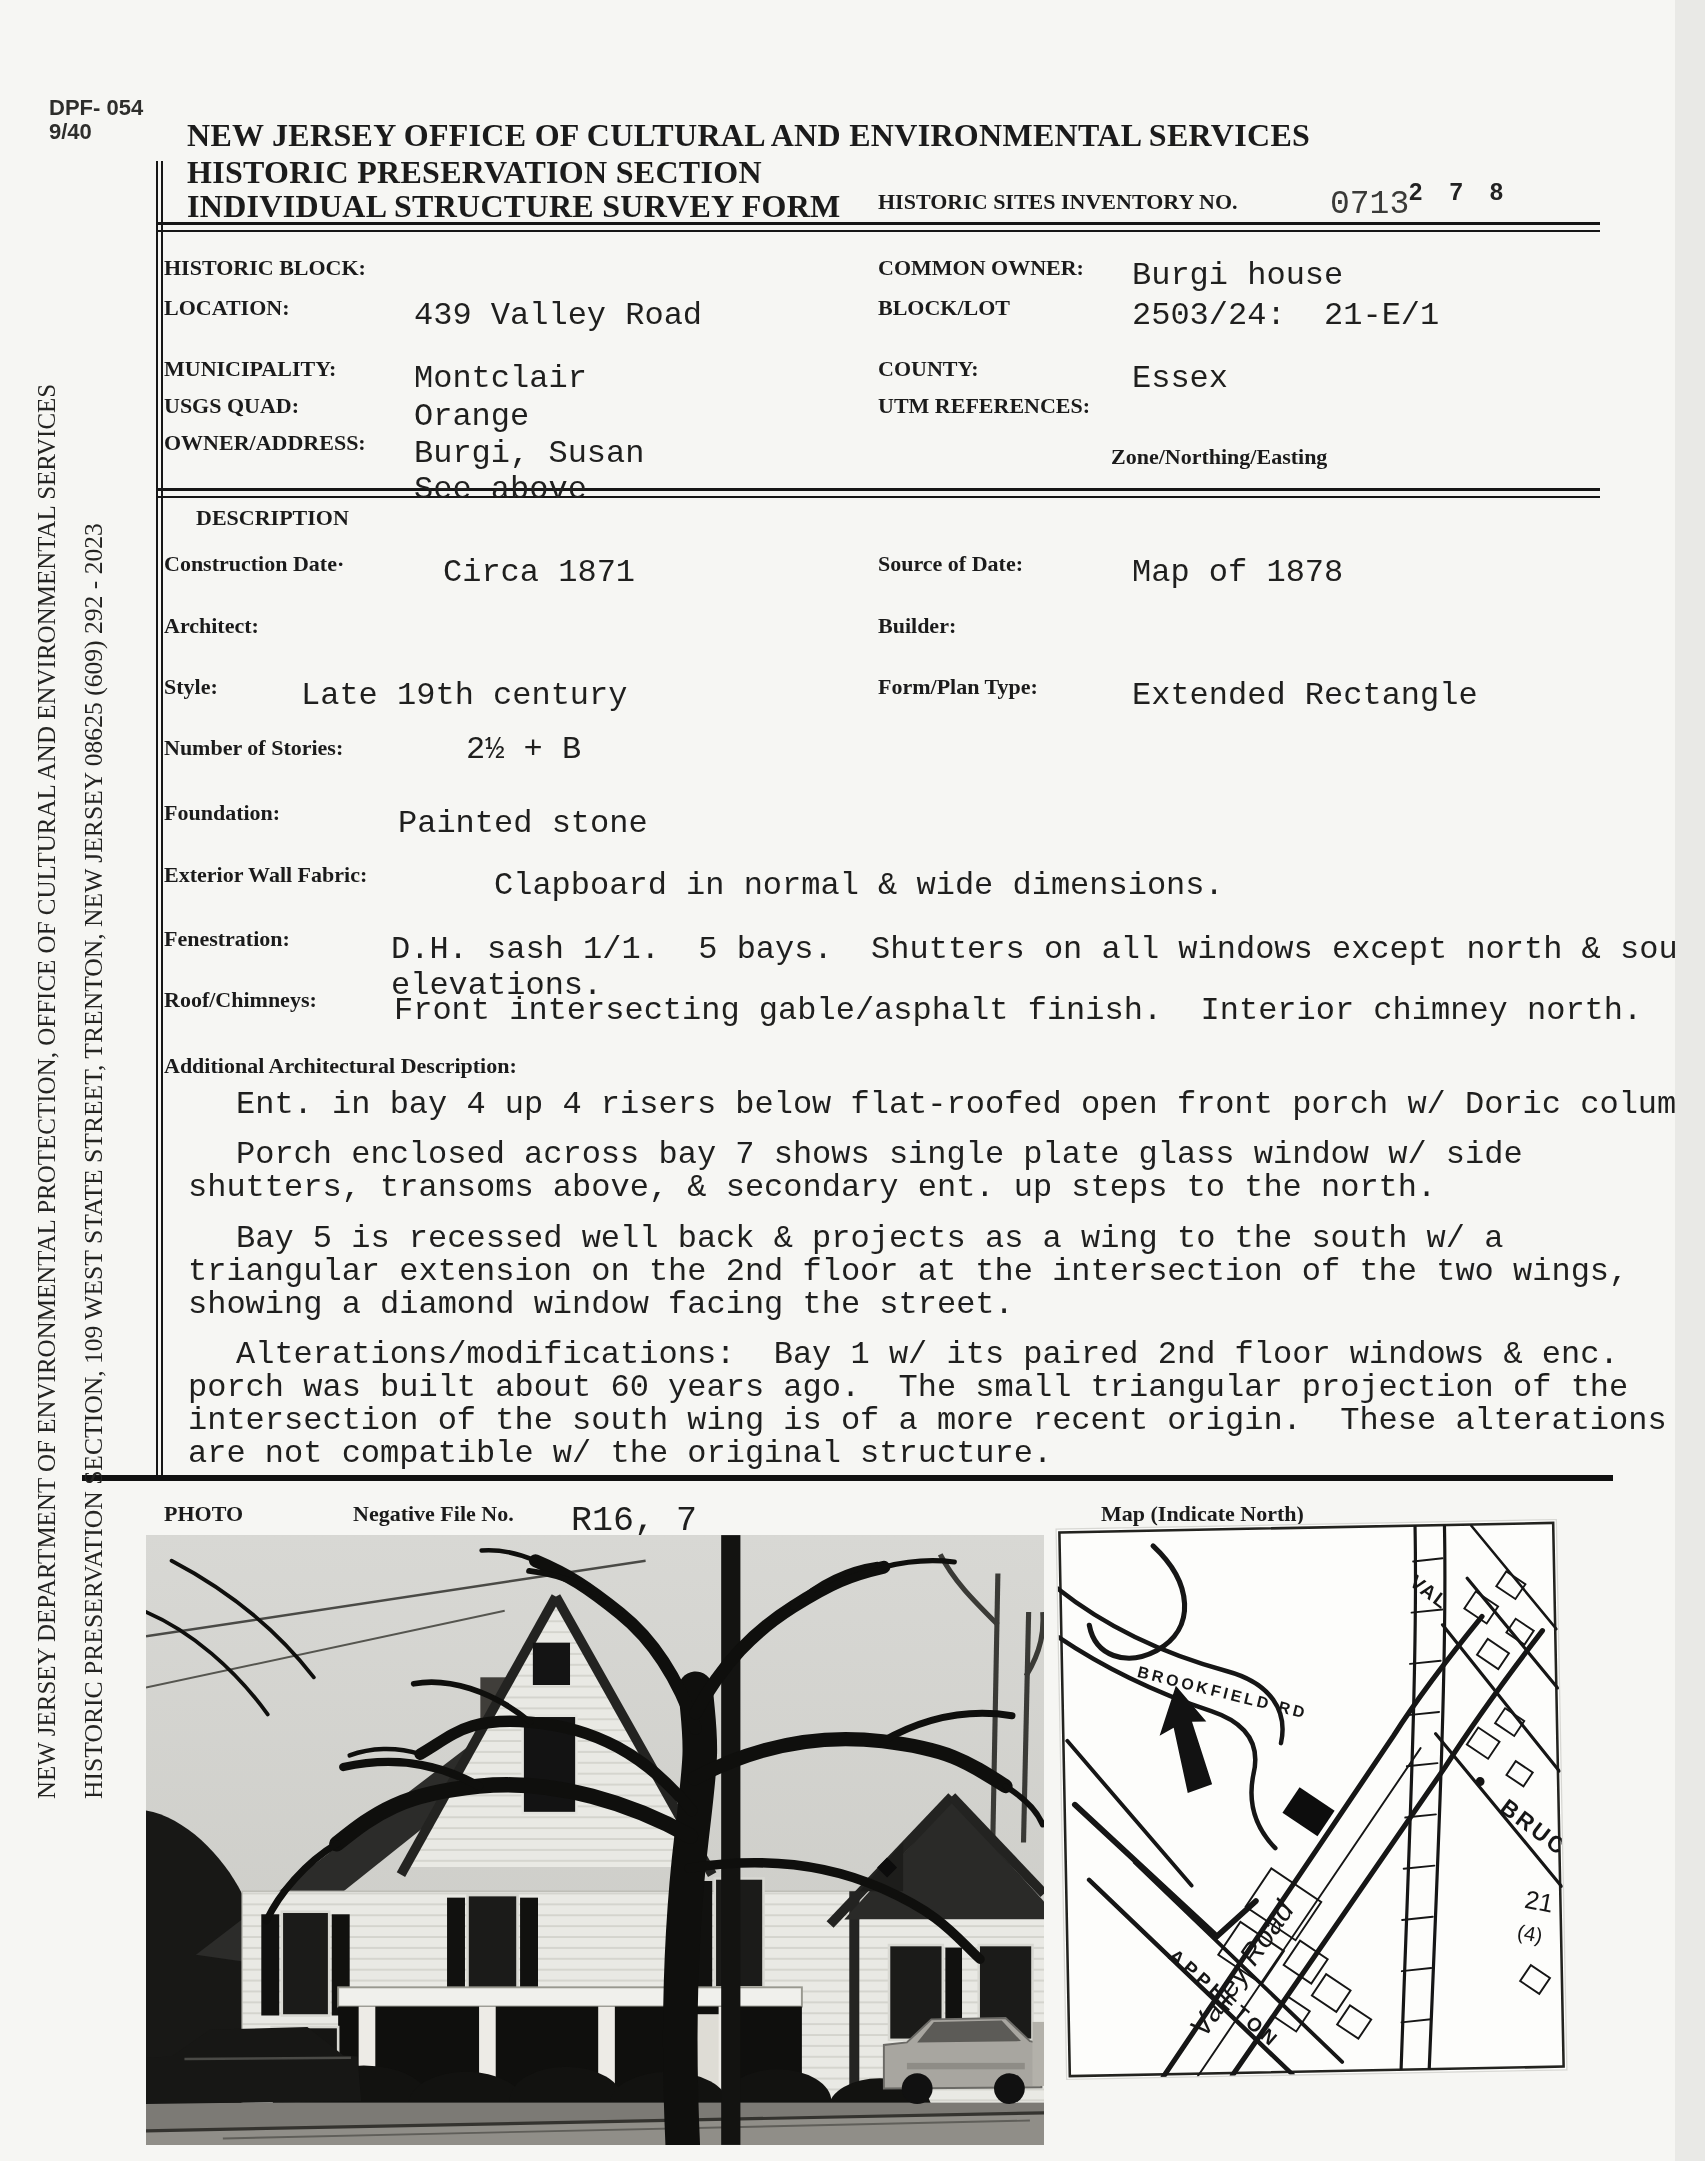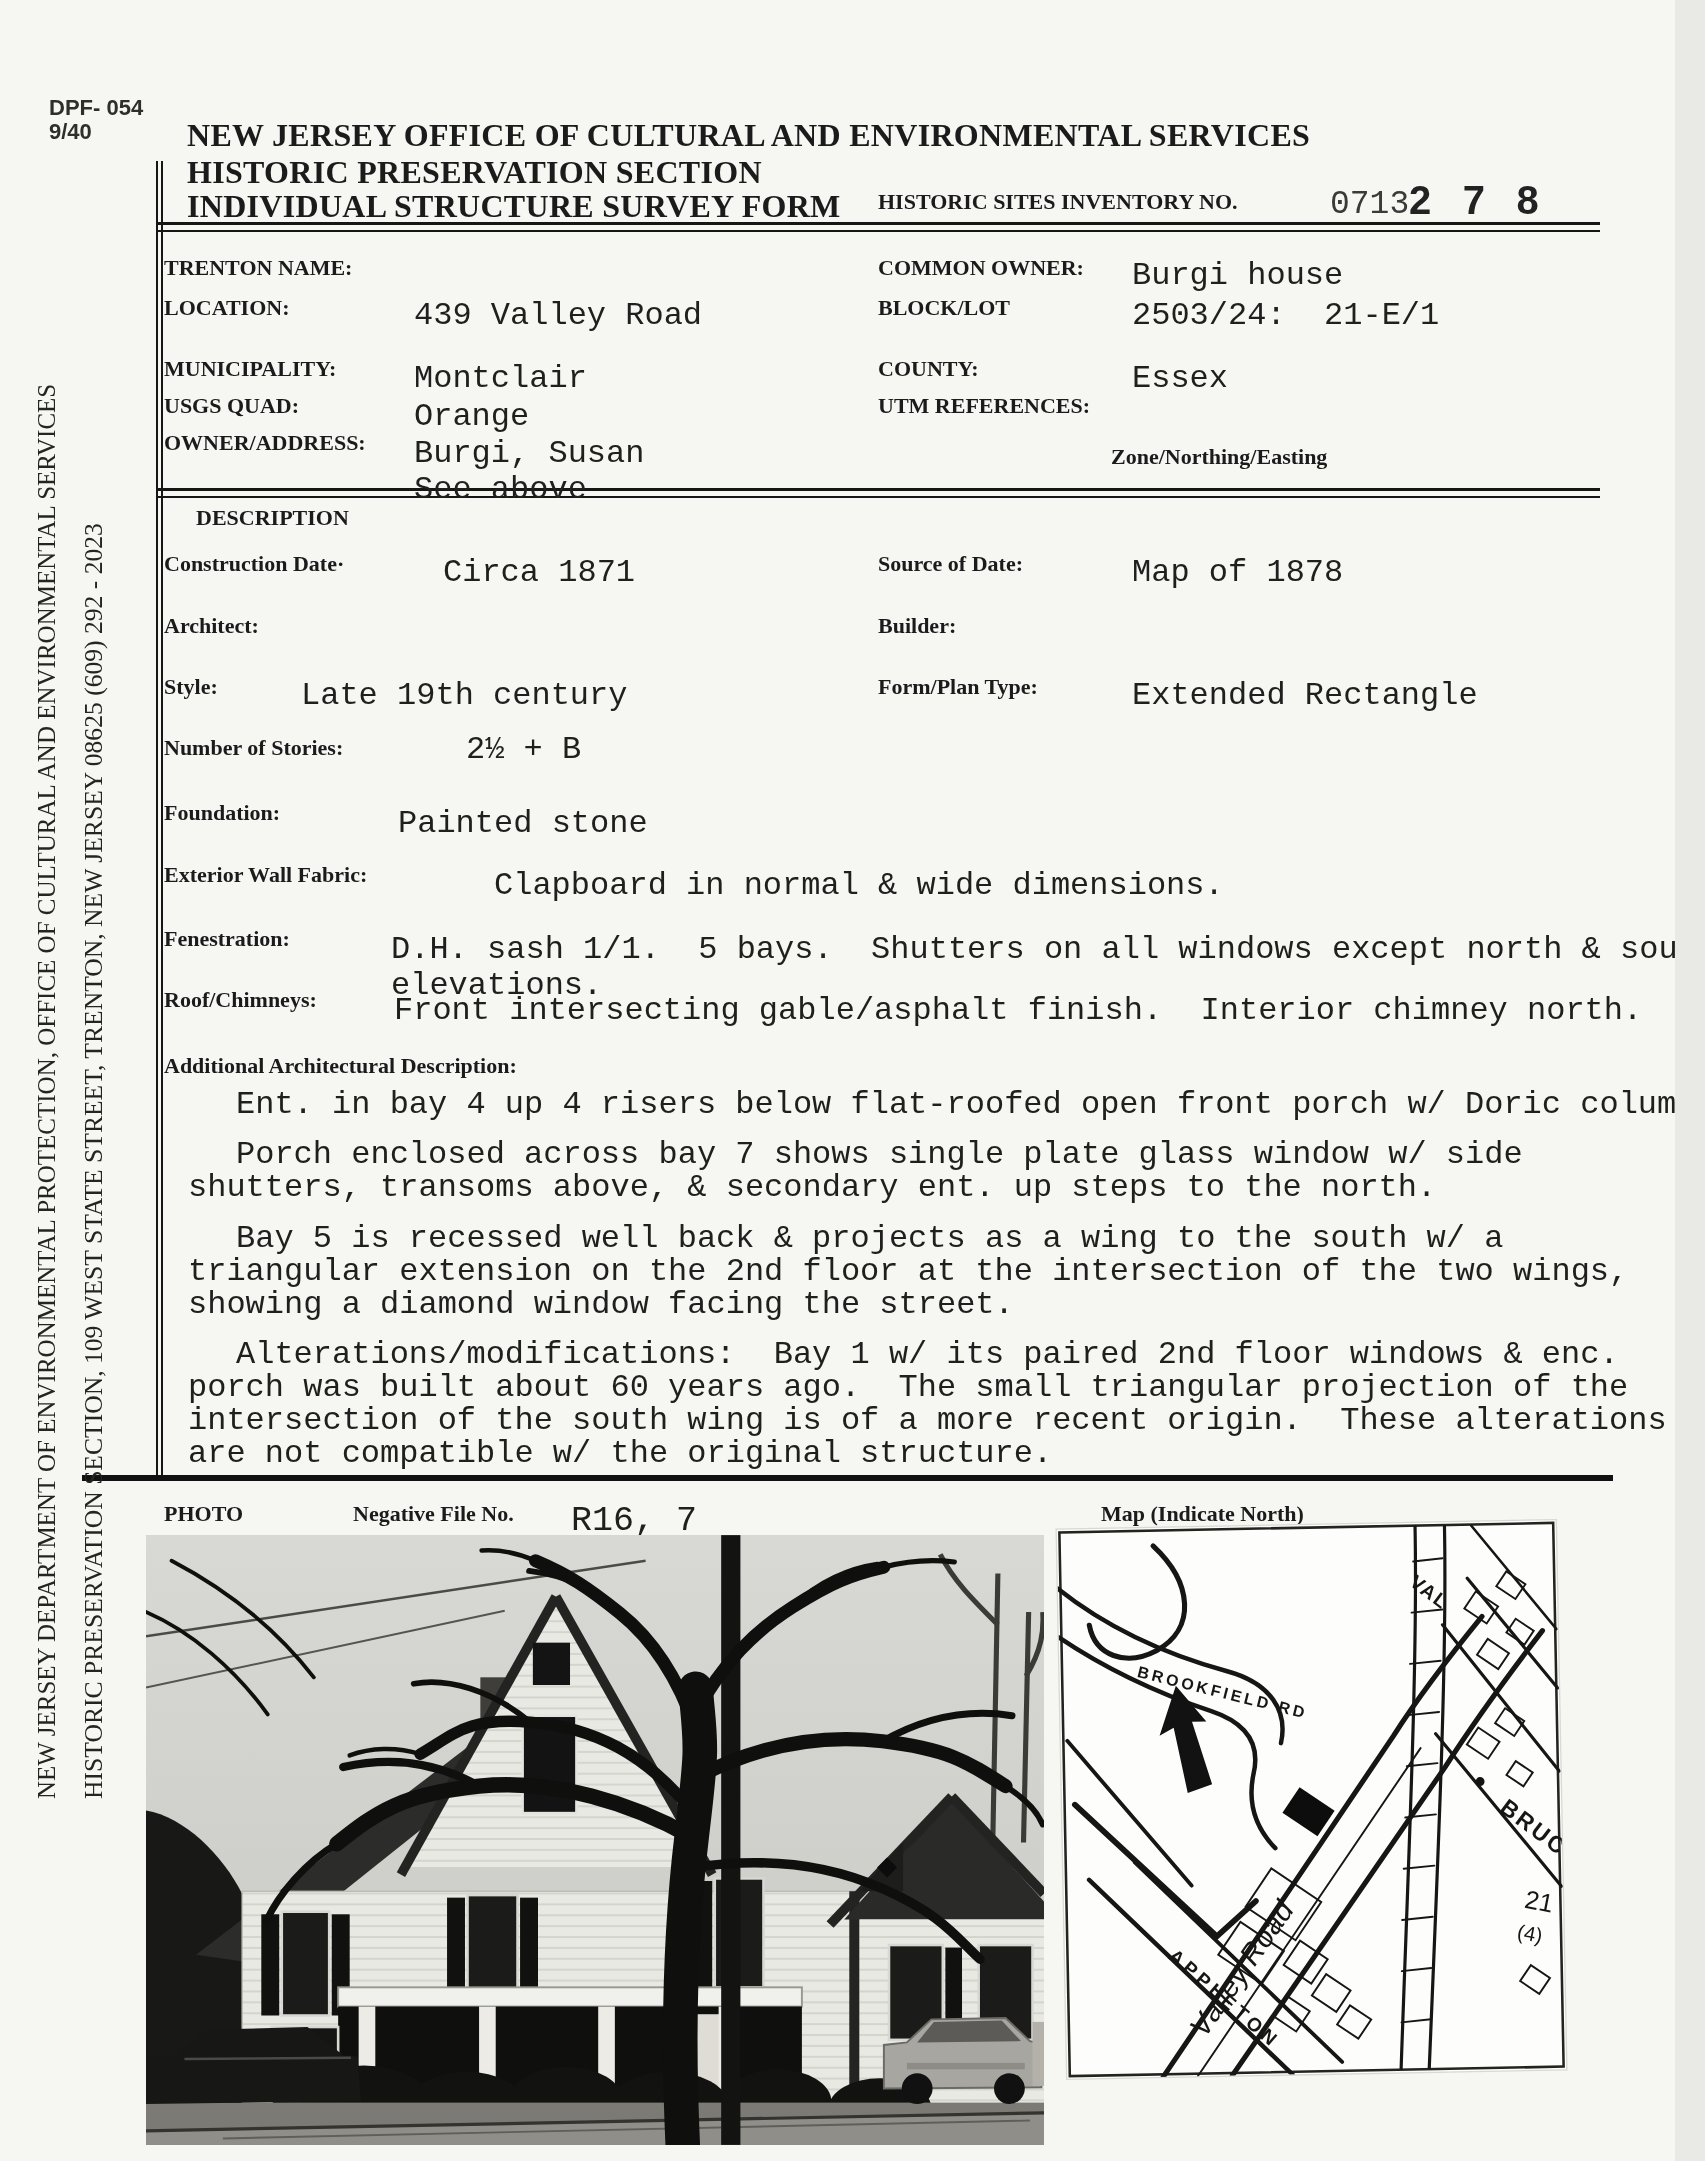--- a/index.html
+++ b/index.html
@@ -4,21 +4,21 @@
 <style>
   html,body{margin:0;padding:0;background:#e9e9e6;}
   .page{position:relative;width:1675px;height:2161px;background:#f6f6f3;overflow:hidden;
         font-family:"Liberation Serif",serif;color:#1b1b1b;}
   .abs{position:absolute;}
   .formnum{font-family:"Liberation Sans",sans-serif;font-weight:bold;font-size:22px;color:#2e2e2c;line-height:24px;}
   .h1{font-family:"Liberation Serif",serif;font-weight:bold;font-size:32px;white-space:nowrap;letter-spacing:0.3px;}
   .lbl{font-family:"Liberation Serif",serif;font-weight:bold;font-size:22px;white-space:nowrap;}
   .mono{font-family:"Liberation Mono","DejaVu Sans Mono",monospace;font-size:32px;color:#1f1f1e;white-space:pre;}
   .inv-prefix{font-family:"Liberation Mono","DejaVu Sans Mono",monospace;font-size:33px;color:#3a3a38;}
-  .inv-num{font-family:"Liberation Sans",sans-serif;font-weight:bold;font-size:40px;letter-spacing:10.2px;color:#222;}
+  .inv-num{font-family:"Liberation Sans",sans-serif;font-weight:bold;font-size:24px;letter-spacing:10.2px;color:#222;}
   .vtext{writing-mode:vertical-rl;transform:rotate(180deg);font-family:"Liberation Serif",serif;
          white-space:nowrap;color:#242422;}
   .rule-dbl-h{border-top:3.8px solid #161616;border-bottom:2.6px solid #161616;height:4.5px;}
   .rule-dbl-v{border-left:2.6px solid #161616;border-right:2.6px solid #161616;width:3.2px;}
   .rule-h{background:#111;height:5.8px;}
   .pline{font-family:"Liberation Mono","DejaVu Sans Mono",monospace;font-size:32px;color:#1f1f1e;
          line-height:33px;white-space:pre;}
   .pline.first{padding-left:48px;}
   .para{margin-bottom:17.3px;}
   .photo-frame{background:#cfcfcb;}
@@ -46,21 +46,21 @@
 
   <div class="abs rule-dbl-v" style="left:156px;top:161px;height:1320px;"></div>
   <div class="abs rule-dbl-h" style="left:156px;top:222px;width:1444px;"></div>
   <div class="abs rule-dbl-h" style="left:156px;top:488px;width:1444px;"></div>
   <div class="abs rule-h" style="left:82px;top:1475px;width:1531px;"></div>
   <div class="abs edge-line" style="left:1698px;top:0;height:2161px;"></div>
 
   <div class="abs vtext" style="left:33px;top:346px;height:1453px;font-size:25px;">NEW JERSEY DEPARTMENT OF ENVIRONMENTAL PROTECTION, OFFICE OF CULTURAL AND ENVIRONMENTAL SERVICES</div>
   <div class="abs vtext" style="left:79px;top:346px;height:1453px;font-size:25.6px;">HISTORIC PRESERVATION SECTION, 109 WEST STATE STREET, TRENTON, NEW JERSEY  08625   (609) 292 - 2023</div>
 
-  <div class="abs lbl" style="left:164px;top:255px;">TRENTON NAME:</div>
+  <div class="abs lbl" style="left:164px;top:255px;">HISTORIC BLOCK:</div>
   <div class="abs mono" style="left:414px;top:257px;"></div>
   <div class="abs lbl" style="left:878px;top:255px;">COMMON OWNER:</div>
   <div class="abs mono" style="left:1132px;top:257px;">Burgi house</div>
 
   <div class="abs lbl" style="left:164px;top:295px;">LOCATION:</div>
   <div class="abs mono" style="left:414px;top:297px;">439 Valley Road</div>
   <div class="abs lbl" style="left:878px;top:295px;">BLOCK/LOT</div>
   <div class="abs mono" style="left:1132px;top:297px;">2503/24:  21-E/1</div>
 
   <div class="abs lbl" style="left:164px;top:356px;">MUNICIPALITY:</div>

